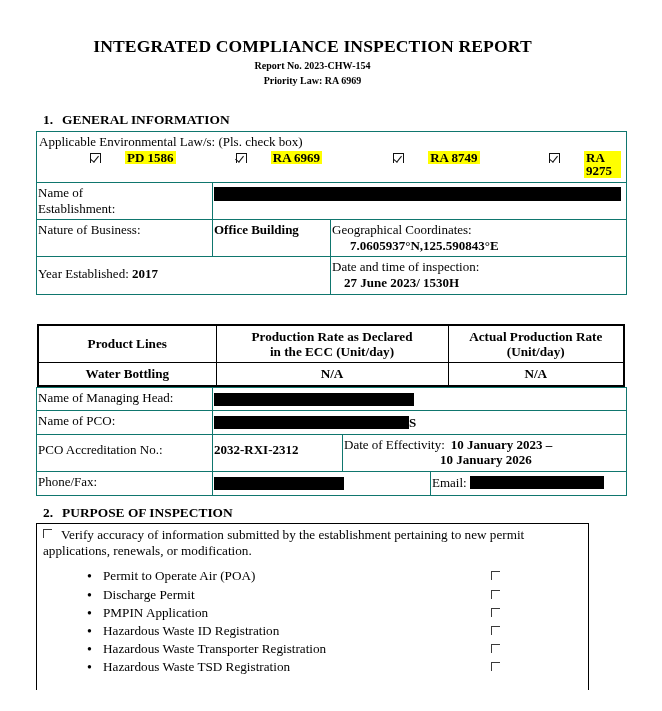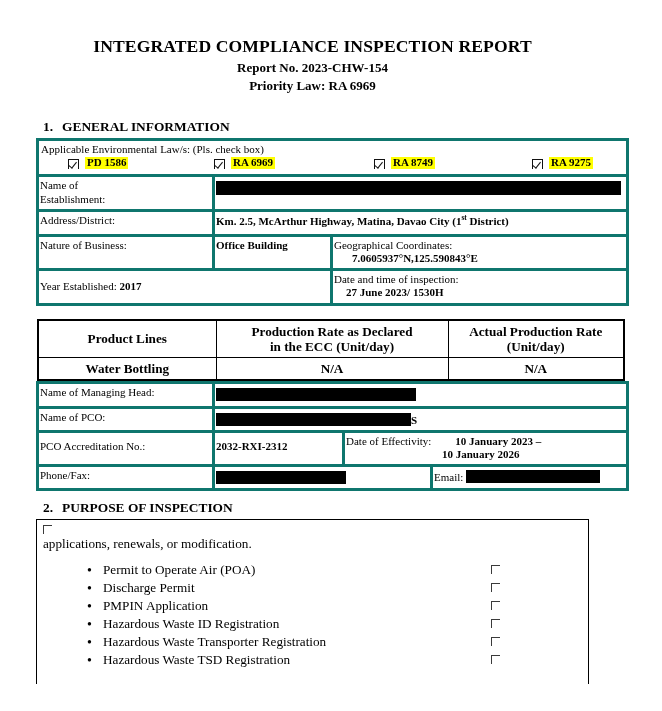--- a/index.html
+++ b/index.html
@@ -32,21 +32,21 @@
     padding-top: 36px;
   }
   .doc-title {
     font-weight: bold;
     font-size: 17.6px;
     letter-spacing: 0.1px;
     margin: 0;
   }
   .doc-subtitle {
     font-weight: bold;
-    font-size: 13px;
+    font-size: 10px;
     margin: 3px 0 0 0;
   }
 
   
   .section-head {
     font-weight: bold;
     font-size: 13.4px;
     margin: 0;
     padding: 0 0 3px 7px;
     display: flex;
@@ -57,41 +57,42 @@
   .sec1-wrap { margin-top: 26px; }
   .sec2-wrap { margin-top: 9px; }
 
   
   table.grid {
     width: 100%;
     border-collapse: collapse;
     table-layout: fixed;
   }
   table.grid td {
-    border: 3px solid #0f766e;
+    border: 1px solid #0f766e;
     padding: 2px 5px 3px 1px;
     vertical-align: top;
-    font-size: 11px;
+    font-size: 13px;
     line-height: 1.2;
   }
   .b { font-weight: bold; }
   .center { text-align: left; }
 
   
   .laws-cell { padding-bottom: 4px !important; }
   .laws-label { padding-left: 1px; }
   .laws-row {
     display: flex;
     margin-top: 1px;
     padding-left: 28px;
   }
   .law-item {
     display: flex;
     align-items: flex-start;
-    gap: 6px;
+    gap: 24px;
+    margin-left: 24px;
   }
   .law-item.w1 { width: 146px; }
   .law-item.w2 { width: 160px; }
   .law-item.w3 { width: 158px; }
   .law-name {
     font-weight: bold;
     background: #ffff00;
     padding: 0 2px;
     line-height: 1.05;
   }
@@ -149,21 +150,21 @@
 
   
   .t1 { margin-top: 0; }
   .t1 td { height: 17px; }
 
   .two-line { line-height: 1.16; }
 
   .sub { vertical-align: super; font-size: 0.68em; }
 
   
-  .t2-wrap { margin-top: 13px; padding: 0 1px; }
+  .t2-wrap { margin-top: 29px; padding: 0 1px; }
   table.t2 { border-collapse: collapse; width: 100%; table-layout: fixed; }
   table.t2 td {
     border: 1px solid #000;
     text-align: center;
     font-weight: bold;
     padding: 3px 4px;
     font-size: 13.2px;
     line-height: 1.16;
   }
   .t2-outer { border: 2px solid #000; }
@@ -274,24 +275,20 @@
         <tr>
           <td class="two-line">
             <div>Name of</div>
             <div>Establishment:</div>
           </td>
           <td colspan="3" style="padding-top:4px">
             <span class="redact full"></span>
           </td>
         </tr>
 
-        <tr>
-          <td>Address/District:</td>
-          <td colspan="3" class="b"><span>Km. 2.5, McArthur Highway, Matina, Davao City (1</span><span class="sub">st</span><span> District)</span></td>
-        </tr>
 
         <tr>
           <td>Nature of Business:</td>
           <td class="b">Office Building</td>
           <td colspan="2" class="two-line">
             <div>Geographical Coordinates:</div>
             <div class="b center" style="padding-left:18px">7.0605937°N,125.590843°E</div>
           </td>
         </tr>
 
@@ -356,21 +353,21 @@
         <tr>
           <td>Name of PCO:</td>
           <td colspan="3" style="padding-top:4px">
             <span class="redact" style="width:195px"></span><span class="b">S</span>
           </td>
         </tr>
         <tr>
           <td style="padding-top:7px">PCO Accreditation No.:</td>
           <td class="b center" style="padding-top:7px">2032-RXI-2312</td>
           <td colspan="2">
-            <div style="display:flex;gap:24px">
+            <div style="display:flex;gap:6px">
               <span>Date of Effectivity:</span>
               <span class="b">10 January 2023 –</span>
             </div>
             <div class="b" style="padding-left:96px">10 January 2026</div>
           </td>
         </tr>
         <tr>
           <td>Phone/Fax:</td>
           <td colspan="2" style="padding-top:4px">
             <span class="redact" style="width:130px"></span>
@@ -386,20 +383,21 @@
 
   <div class="sec2-wrap">
     <div class="section-head">
       <span class="num">2.</span>
       <span>PURPOSE OF INSPECTION</span>
     </div>
 
     <div class="purpose-box">
       <div class="purpose-line1">
         <span class="cb unchecked"></span>
+        <span class="purpose-text">Verify accuracy of information submitted by the establishment pertaining to new permit</span>
       </div>
       <div>applications, renewals, or modification.</div>
     </div>
 
     <div class="permit-box">
       <ul class="permits">
         <li>
           <span class="bullet">•</span>
           <span class="ptext">Permit to Operate Air (POA)</span>
           <span class="cb unchecked pcb"></span>

